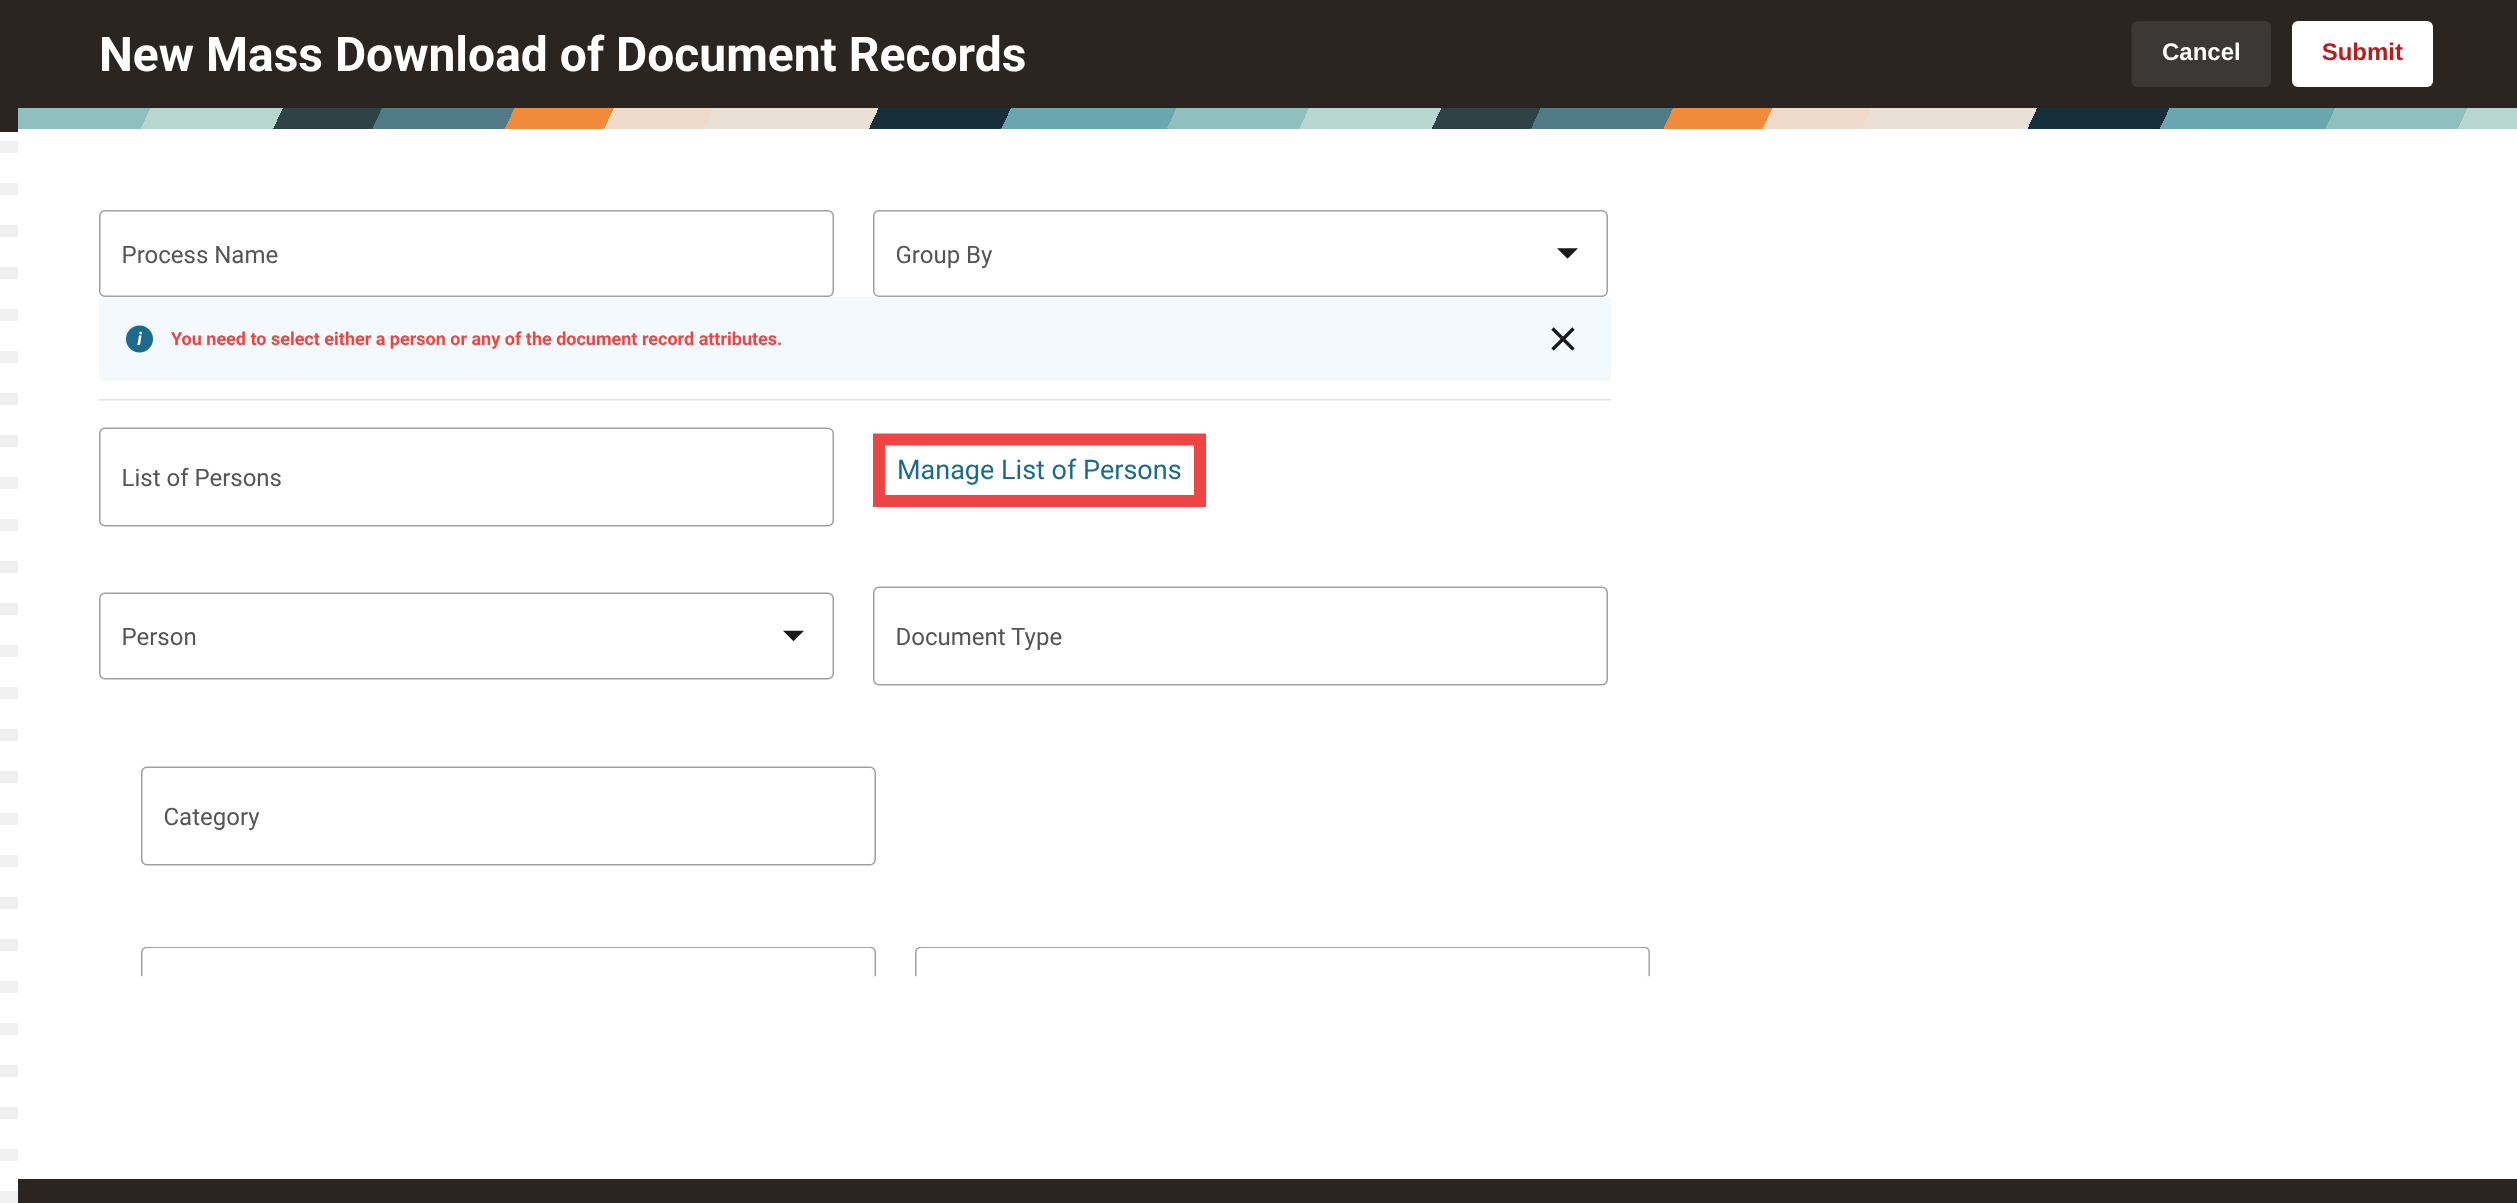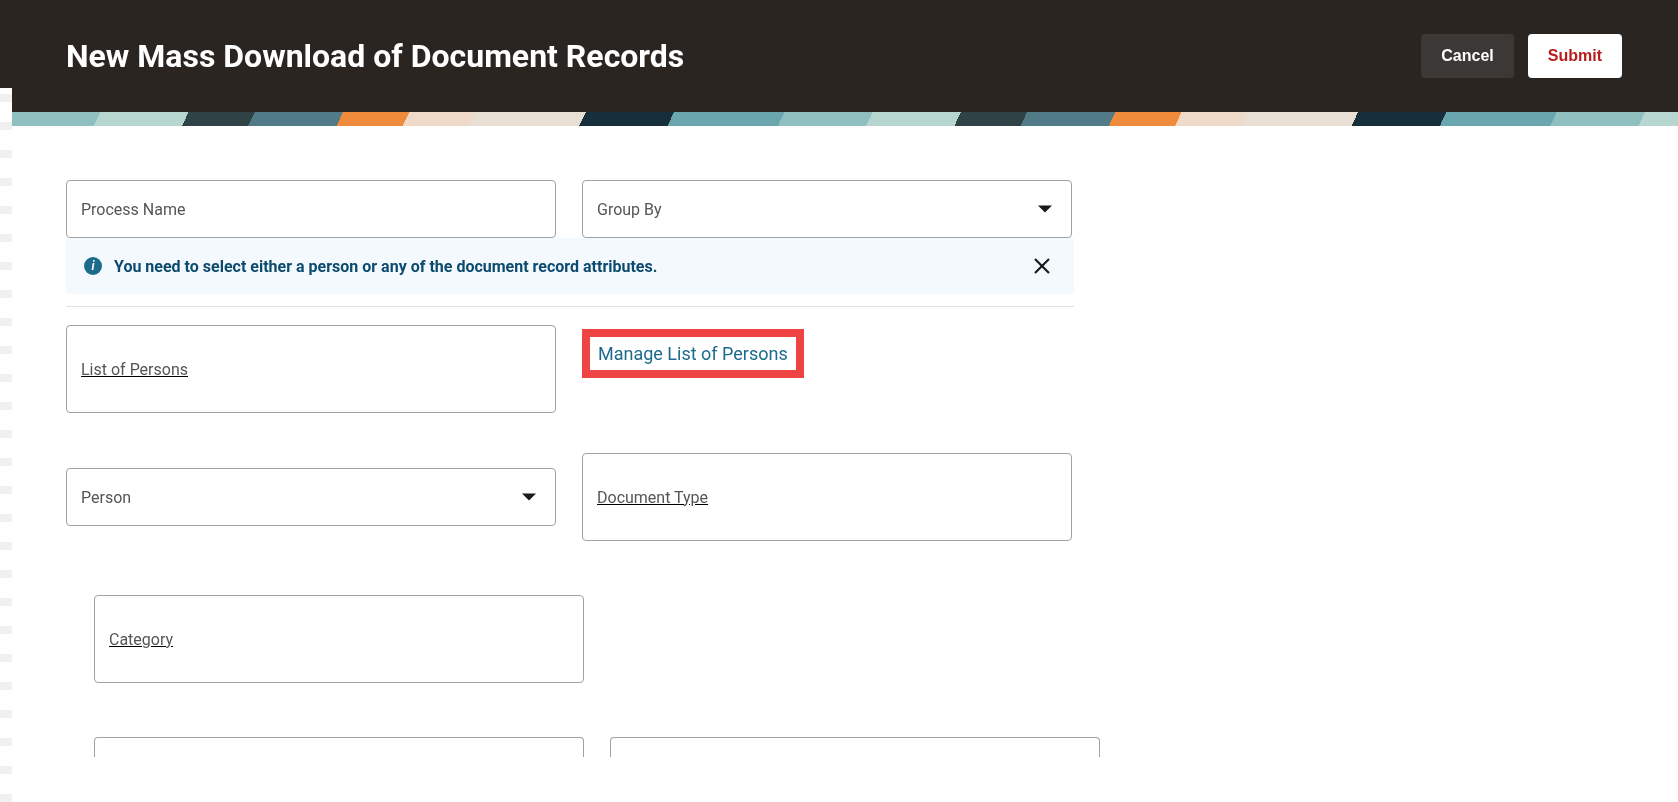--- a/index.html
+++ b/index.html
@@ -9,21 +9,21 @@
   }
   body {
     font-family: -apple-system, BlinkMacSystemFont, "Segoe UI", Roboto, "Helvetica Neue", Arial, sans-serif;
     background: #2b2522;
     width: 1678px;
     height: 802px;
     overflow: hidden;
     position: relative;
   }
   .header-bar {
-    height: 112px;
+    height: 72px;
     background: #2b2522;
     display: flex;
     align-items: center;
     justify-content: space-between;
     padding: 0 56px 0 66px;
   }
   .page-title {
     color: #ffffff;
     font-size: 32px;
     font-weight: 700;
@@ -139,43 +139,42 @@
     color: #fff;
     font-size: 12px;
     font-weight: 700;
     display: inline-flex;
     align-items: center;
     justify-content: center;
     font-style: italic;
     flex-shrink: 0;
   }
   .info-text {
-    color: #0c4a6e;
-    font-size: 16px;
+    color: #ef4444;
+    font-size: 12px;
     font-weight: 700;
   }
   .close-icon {
     cursor: pointer;
     display: inline-flex;
   }
   .divider {
     height: 1px;
     width: 1008px;
     background: #e2e2e2;
     margin-top: 12px;
     margin-bottom: 18px;
   }
   .row-with-link {
     display: flex;
     align-items: flex-start;
     gap: 26px;
   }
   .field-tall {
-    height: 88px;
-    text-decoration: underline;
+    height: 66px;
   }
   .manage-link {
     color: #1c6b8c;
     font-size: 18px;
     font-weight: 400;
     text-decoration: none;
     margin-top: 10px;
     cursor: pointer;
   }
   .highlight-box {

